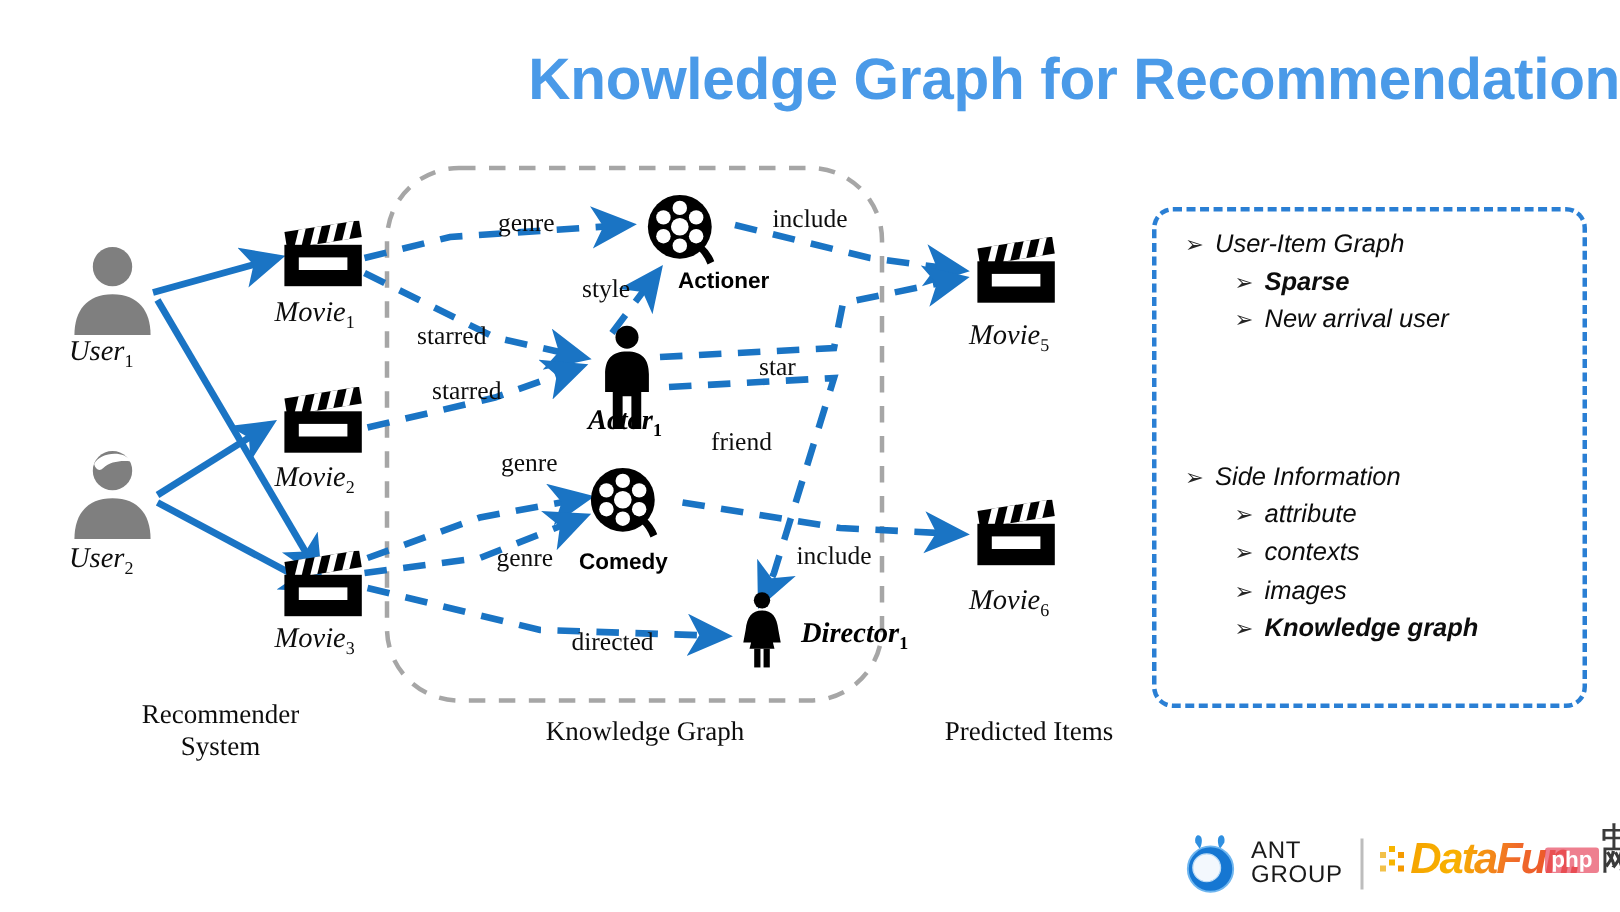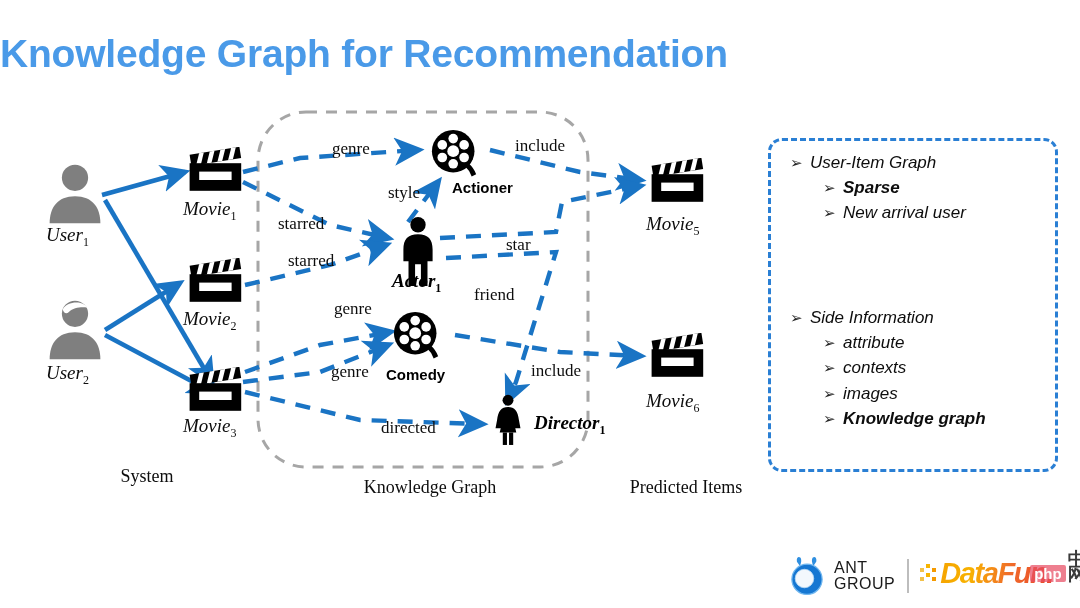--- a/index.html
+++ b/index.html
@@ -8,21 +8,21 @@
     background:#ffffff;
     font-family:"Liberation Serif", serif;
     overflow:hidden;
     position:relative;
   }
   .slide{position:absolute;inset:0;}
 
   
   .title{
     position:absolute;left:0;top:32px;width:100%;
-    text-align:left;
+    text-align:right;
     font-family:"Liberation Sans", sans-serif;
     font-weight:bold;
     font-size:39px;
     letter-spacing:-0.2px;
     color:#4a9ae8;
     white-space:nowrap;
   }
 
   
   .canvas{position:absolute;left:0;top:0;width:1080px;height:608px;}
@@ -299,20 +299,21 @@
   <div class="lbl edge-lbl" style="left:278px;top:214px">starred</div>
   <div class="lbl edge-lbl" style="left:506px;top:235px">star</div>
   <div class="lbl edge-lbl" style="left:288px;top:251px">starred</div>
   <div class="lbl edge-lbl" style="left:474px;top:285px">friend</div>
   <div class="lbl edge-lbl" style="left:334px;top:299px">genre</div>
   <div class="lbl edge-lbl" style="left:331px;top:362px">genre</div>
   <div class="lbl edge-lbl" style="left:531px;top:361px">include</div>
   <div class="lbl edge-lbl" style="left:381px;top:418px">directed</div>
 
   <div class="lbl section-cap" style="left:62px;top:466px;width:170px">
+    <div>Recommender</div>
     <div>System</div>
   </div>
   <div class="lbl section-cap" style="left:330px;top:477px;width:200px">Knowledge Graph</div>
   <div class="lbl section-cap" style="left:596px;top:477px;width:180px">Predicted Items</div>
 
   <div class="panel"></div>
   <div class="bullets">
 
     <div class="b-row lvl1">
       <span class="b-mark">➢</span>

